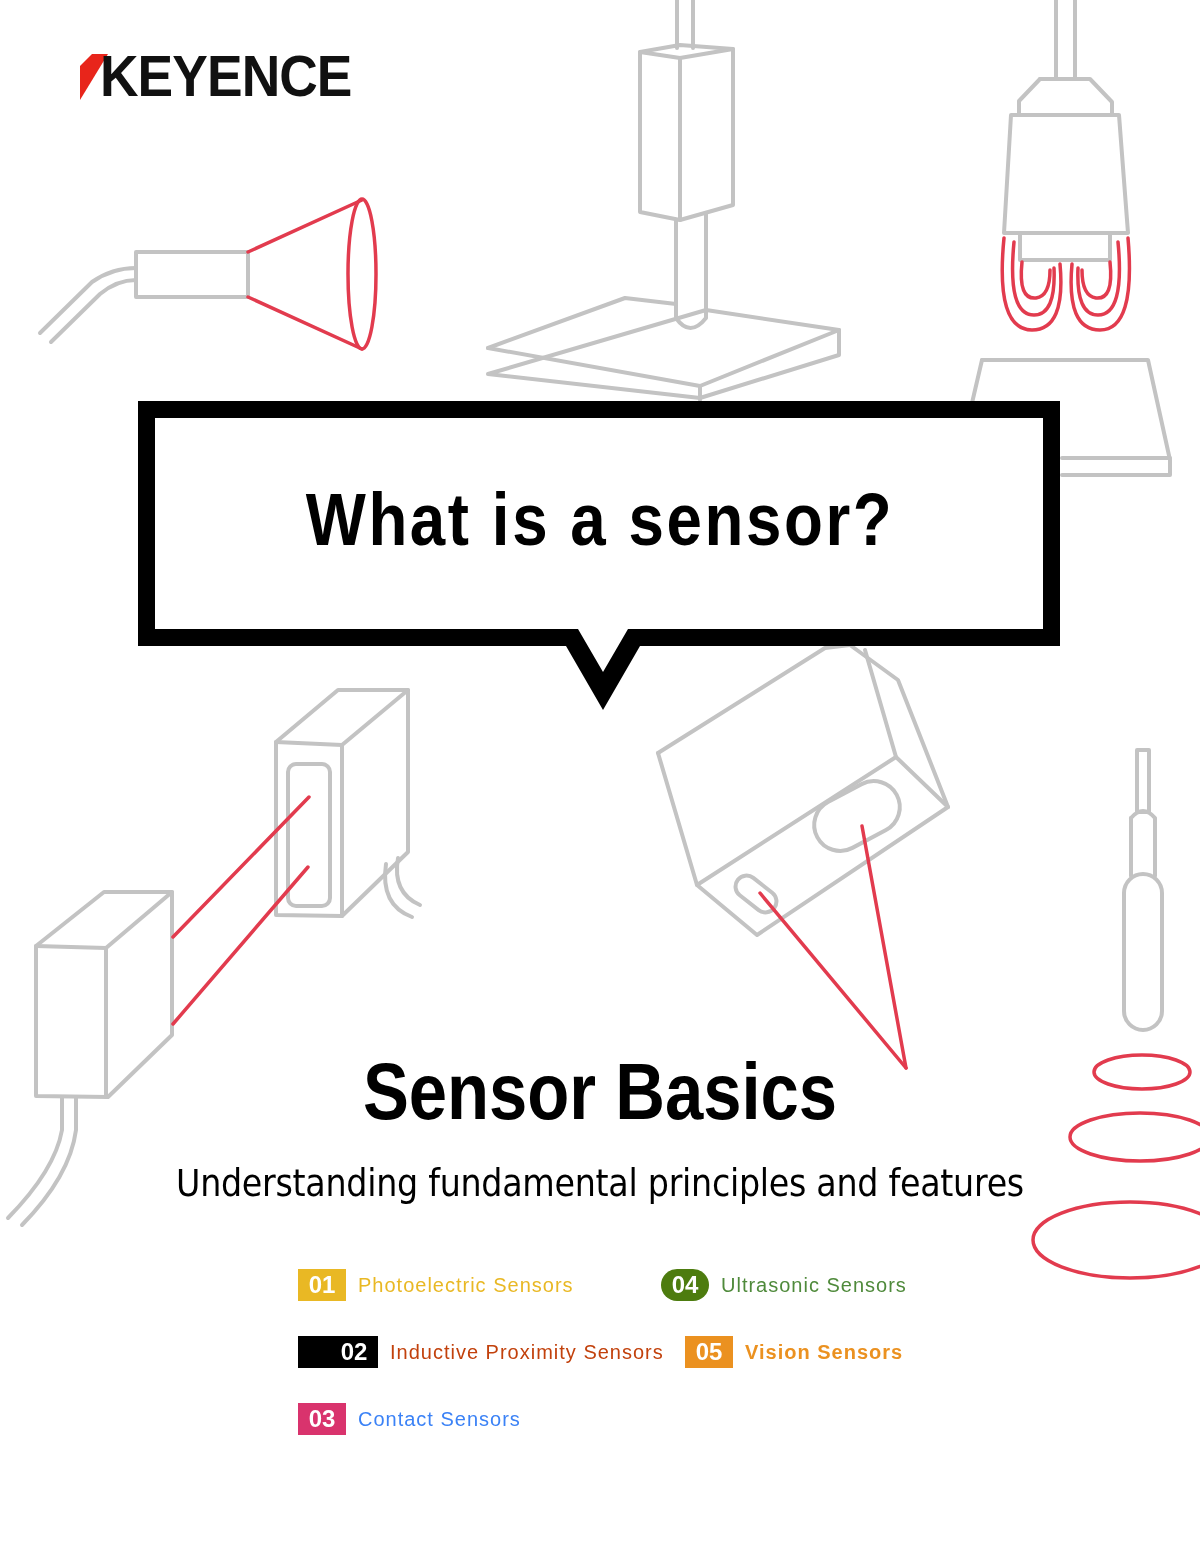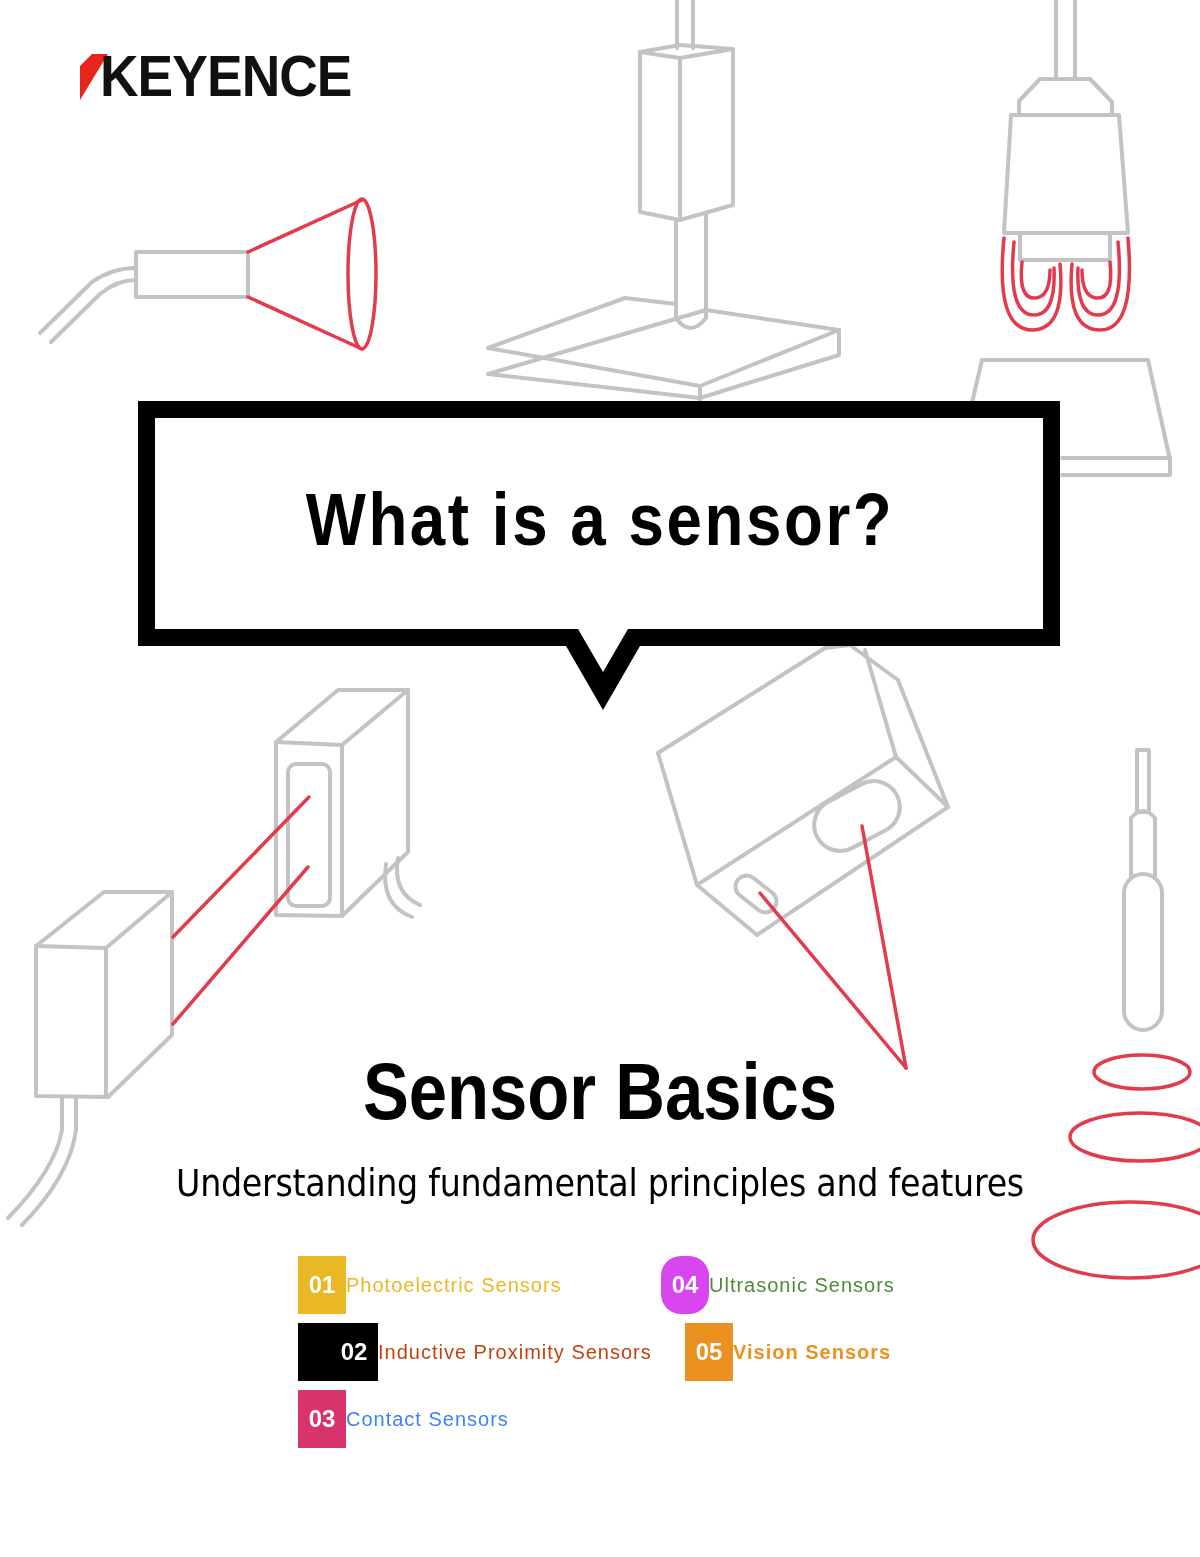--- a/index.html
+++ b/index.html
@@ -4,22 +4,22 @@
   <style>
     html, body { margin: 0; padding: 0; background: #ffffff; }
     body { width: 1200px; height: 1557px; position: relative; overflow: hidden; font-family: "Liberation Sans", sans-serif; }
     .art { position: absolute; left: 0; top: 0; width: 1200px; height: 1557px; }
     .logo-text { position: absolute; left: 100px; top: 44px; font-family: "Liberation Sans", sans-serif; font-weight: bold; font-size: 58px; letter-spacing: -1px; color: #111; line-height: 64px; transform: scaleX(0.92); transform-origin: left top; }
     .logo-mark { position: absolute; left: 80px; top: 54px; }
     .bubble-title { position: absolute; left: 155px; top: 470px; width: 890px; text-align: center; font-family: "Liberation Sans", sans-serif; font-weight: bold; font-size: 74px; letter-spacing: 3px; color: #000; line-height: 100px; transform: scaleX(0.86); transform-origin: center; }
     .main-title { position: absolute; left: 0; top: 1046px; width: 1200px; text-align: center; font-family: "Liberation Sans", sans-serif; font-weight: bold; font-size: 80px; color: #000; line-height: 92px; transform: scaleX(0.86); transform-origin: center; }
     .subtitle { position: absolute; left: 0; top: 1158px; width: 1200px; text-align: center; font-family: "DejaVu Sans", sans-serif; font-weight: normal; font-size: 37px; color: #000; line-height: 52px; transform: scaleX(0.9); transform-origin: center; letter-spacing: -0.3px; }
     .toc-item { position: absolute; display: flex; align-items: center; height: 48px; }
-    .toc-num { width: 48px; height: 58px; display: flex; align-items: center; justify-content: center; color: #fff; font-weight: bold; font-size: 24px; font-family: "Liberation Sans", sans-serif; letter-spacing: 0px; }
-    .toc-label { font-size: 20px; font-family: "Liberation Sans", sans-serif; letter-spacing: 1px; }
+    .toc-num { width: 48px; height: 32px; display: flex; align-items: center; justify-content: center; color: #fff; font-weight: bold; font-size: 24px; font-family: "Liberation Sans", sans-serif; letter-spacing: 0px; }
+    .toc-label { margin-left: 12px; font-size: 20px; font-family: "Liberation Sans", sans-serif; letter-spacing: 1px; }
   </style>
 </head>
 <body>
 
 <svg class="art" viewBox="0 0 1200 1557" xmlns="http://www.w3.org/2000/svg">
   <g fill="none" stroke="#C3C3C3" stroke-width="4" stroke-linejoin="round" stroke-linecap="round">
 
     <g>
       <path d="M40 333 L92 282 Q112 268 136 268"></path>
       <path d="M51 342 L100 294 Q117 280 136 280"></path>
@@ -137,20 +137,20 @@
   </div>
   <div class="toc-item" style="left:298px; top:1328px;">
     <div class="toc-num" style="background:#000000;padding-left:32px;">02</div>
     <div class="toc-label" style="color:#c2410c;">Inductive Proximity Sensors</div>
   </div>
   <div class="toc-item" style="left:298px; top:1395px;">
     <div class="toc-num" style="background:#D9336D;">03</div>
     <div class="toc-label" style="color:#3b82f6;text-align:center;">Contact Sensors</div>
   </div>
   <div class="toc-item" style="left:661px; top:1261px;">
-    <div class="toc-num" style="background:#d946ef;border-radius:20px;">04</div>
+    <div class="toc-num" style="background:#4d7c0f;border-radius:20px;">04</div>
     <div class="toc-label" style="color:#4F8A3B;">Ultrasonic Sensors</div>
   </div>
   <div class="toc-item" style="left:661px; top:1328px;padding-left:24px;">
     <div class="toc-num" style="background:#EB9120;">05</div>
     <div class="toc-label" style="color:#EB9120;font-weight:bold;">Vision Sensors</div>
   </div>
 </div>
 
 </body></html>

